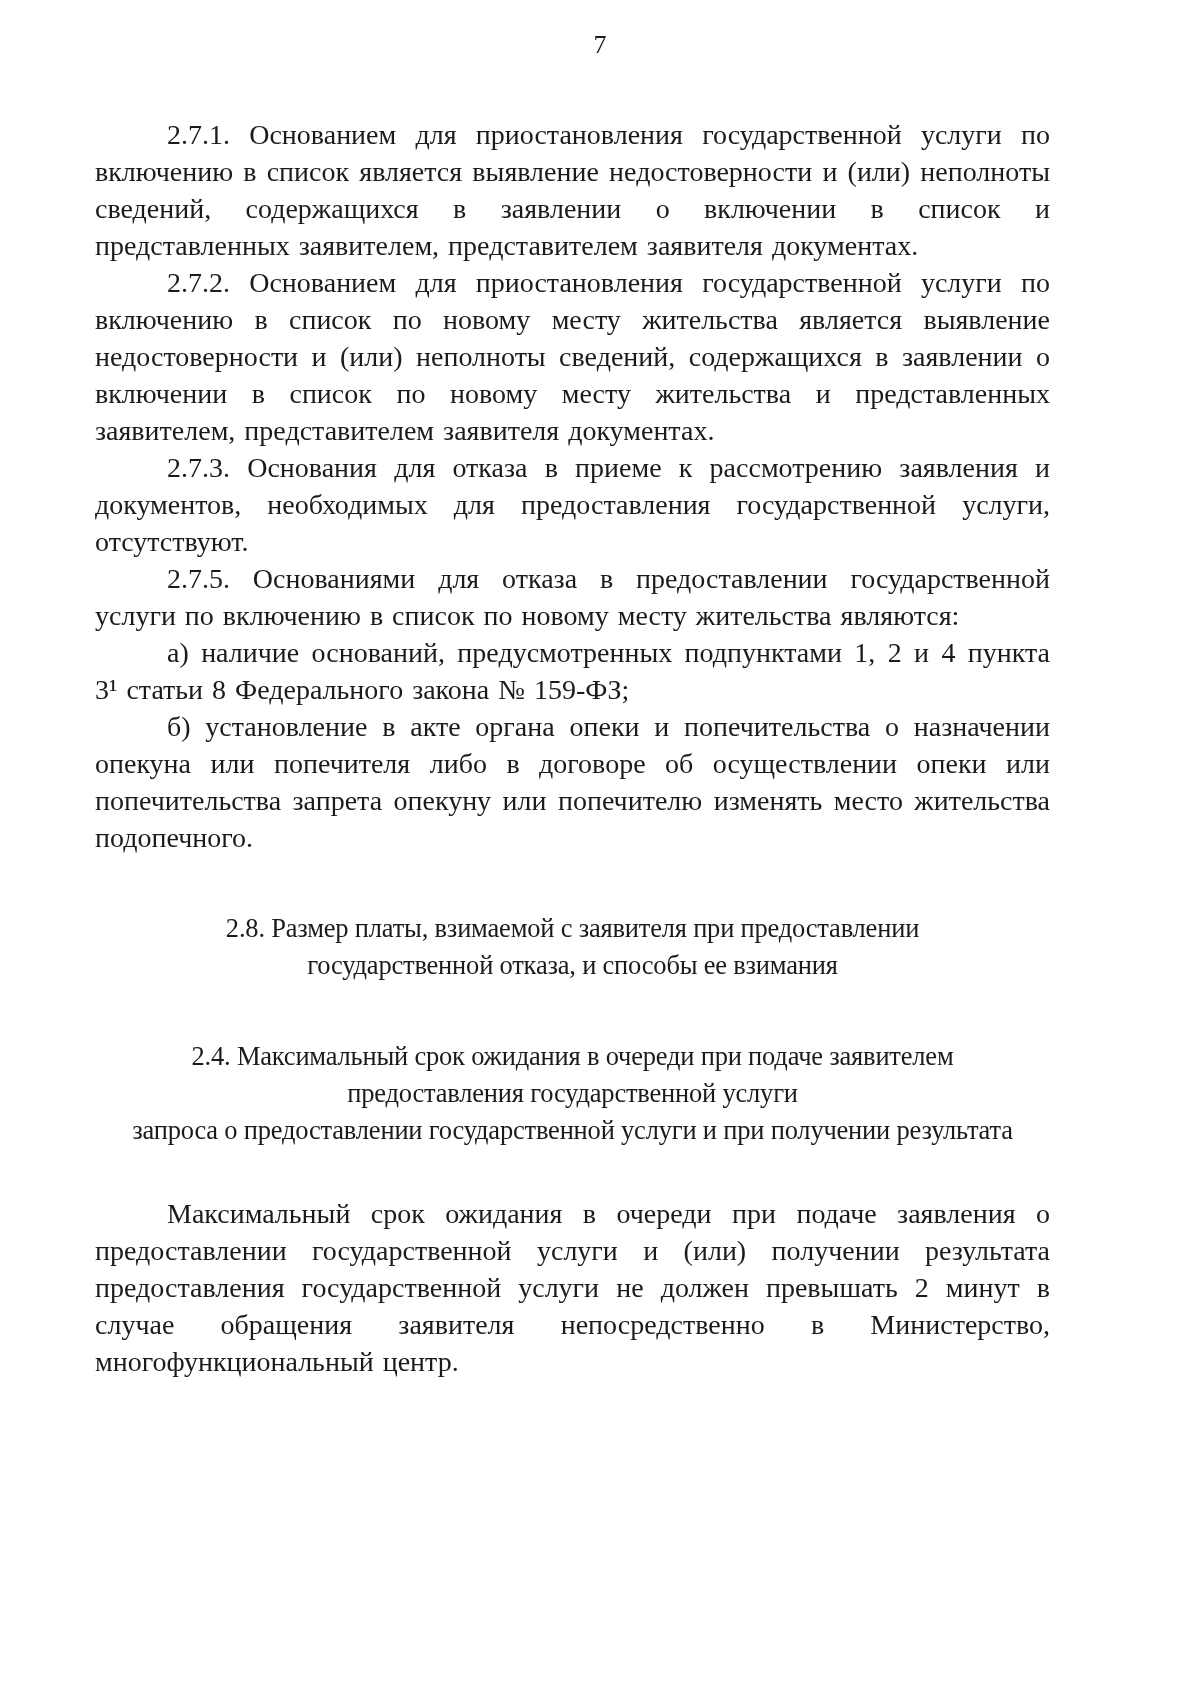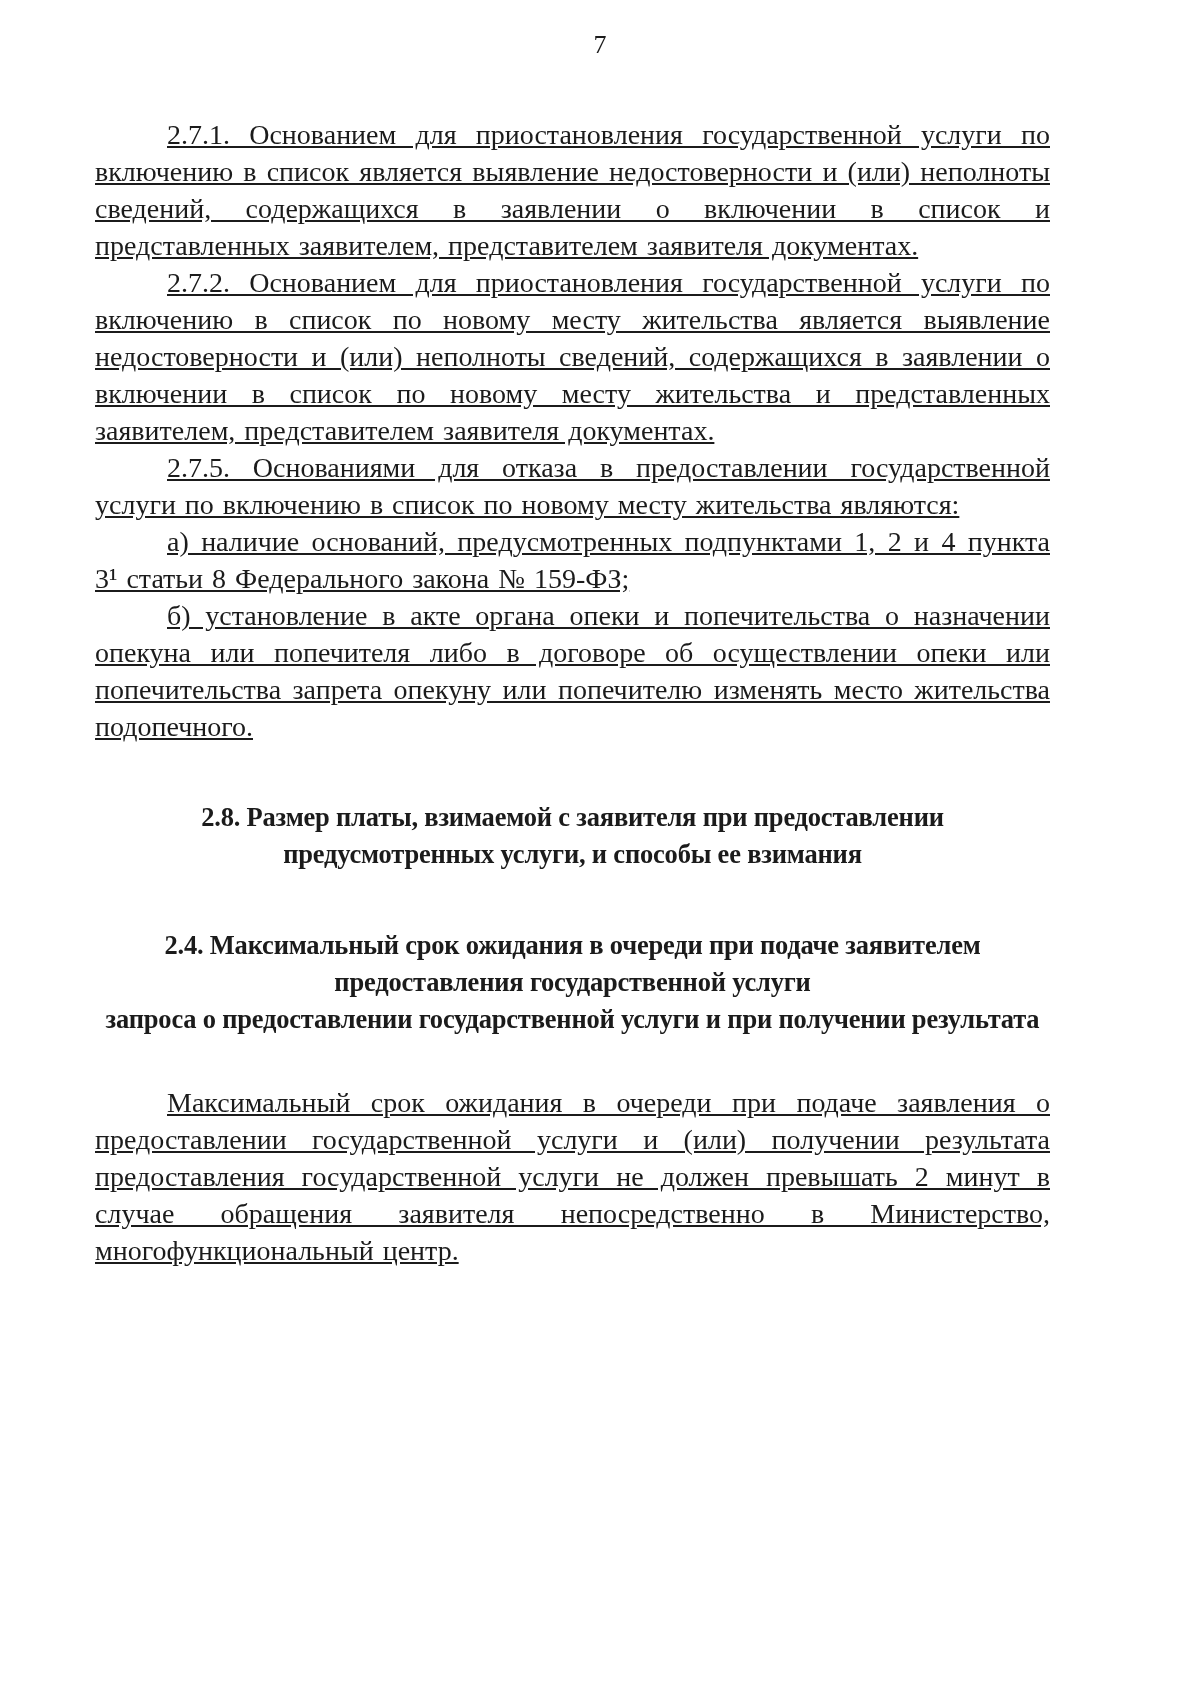--- a/index.html
+++ b/index.html
@@ -28,58 +28,58 @@
     padding: 56px 150px 0 95px;
   }
   .para {
     margin: 0;
     font-size: 28px;
     line-height: 37px;
     text-align: justify;
     text-align-last: left;
     text-indent: 72px;
     word-spacing: 2px;
-    text-decoration: underline;
   }
   .heading {
     margin: 54px 0 46px 0;
     font-size: 26.5px;
     line-height: 37px;
-    font-weight: bold;
+    font-weight: normal;
     text-align: center;
     letter-spacing: -0.2px;
   }
   .heading .hline {
     display: block;
   }
 </style>
 </head>
 <body>
 
 <div class="page">
 
   <div class="page-number">7</div>
 
   <div class="content">
 
     <p class="para">2.7.1. Основанием для приостановления государственной услуги по включению в список является выявление недостоверности и (или) неполноты сведений, содержащихся в заявлении о включении в список и представленных заявителем, представителем заявителя документах.</p>
 
     <p class="para">2.7.2. Основанием для приостановления государственной услуги по включению в список по новому месту жительства является выявление недостоверности и (или) неполноты сведений, содержащихся в заявлении о включении в список по новому месту жительства и представленных заявителем, представителем заявителя документах.</p>
 
+    <p class="para">2.7.3. Основания для отказа в приеме к рассмотрению заявления и документов, необходимых для предоставления государственной услуги, отсутствуют.</p>
 
 
     <p class="para">2.7.5. Основаниями для отказа в предоставлении государственной услуги по включению в список по новому месту жительства являются:</p>
 
     <p class="para">а) наличие оснований, предусмотренных подпунктами 1, 2 и 4 пункта 3¹ статьи 8 Федерального закона № 159-ФЗ;</p>
 
     <p class="para">б) установление в акте органа опеки и попечительства о назначении опекуна или попечителя либо в договоре об осуществлении опеки или попечительства запрета опекуну или попечителю изменять место жительства подопечного.</p>
 
     <h2 class="heading">
       <span class="hline">2.8. Размер платы, взимаемой с заявителя при предоставлении</span>
-      <span class="hline">предусмотренных услуги, и способы ее взимания</span>
+      <span class="hline">государственной отказа, и способы ее взимания</span>
     </h2>
 
 
     <h2 class="heading">
       <span class="hline">2.4. Максимальный срок ожидания в очереди при подаче заявителем</span>
       <span class="hline">предоставления государственной услуги</span>
       <span class="hline">запроса о предоставлении государственной услуги и при получении результата</span>
     </h2>
 
     <p class="para">Максимальный срок ожидания в очереди при подаче заявления о предоставлении государственной услуги и (или) получении результата предоставления государственной услуги не должен превышать 2 минут в случае обращения заявителя непосредственно в Министерство, многофункциональный центр.</p>

